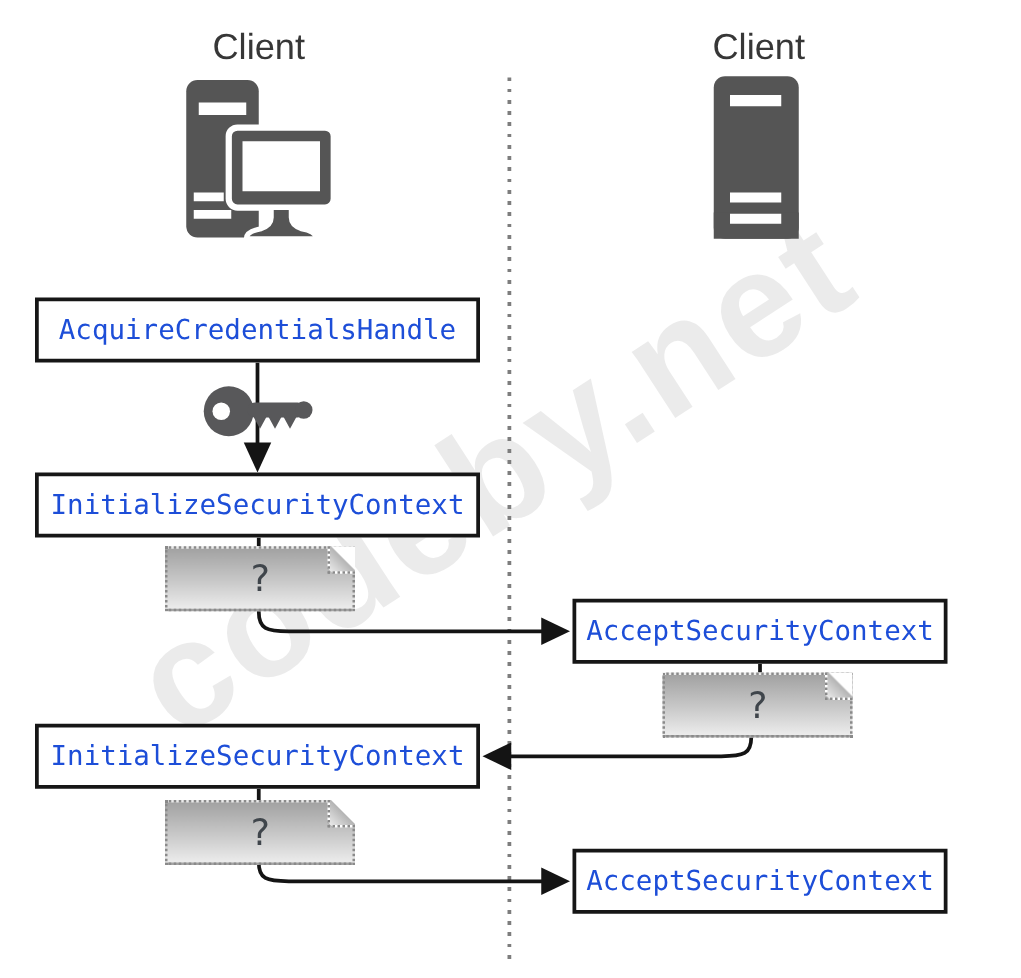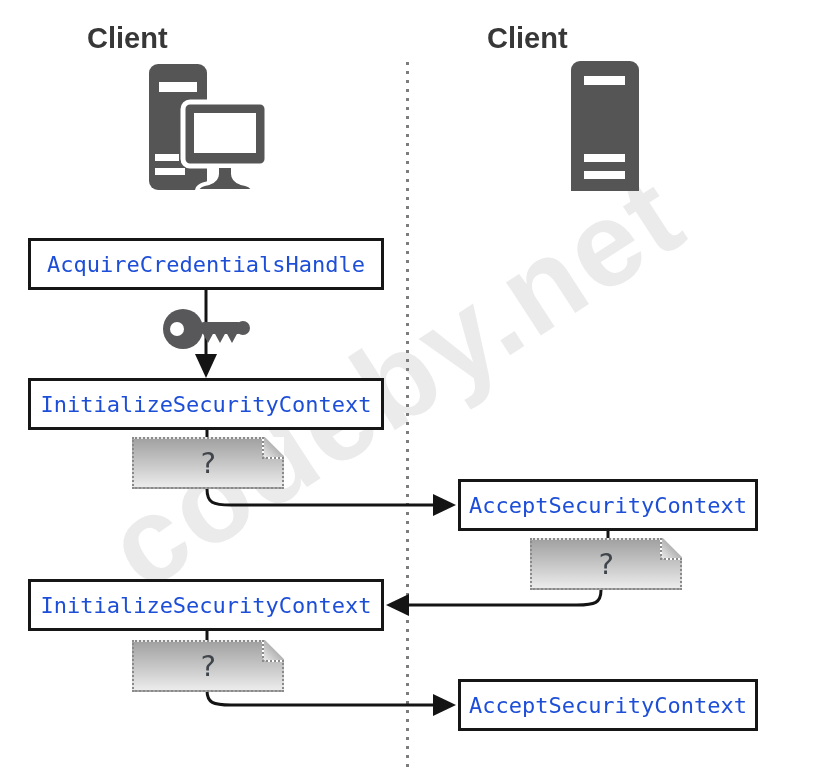--- a/index.html
+++ b/index.html
@@ -11,22 +11,22 @@
   
   .watermark { position:absolute; width:860px; height:170px; line-height:170px;
                text-align:center; font-weight:bold; font-size:120px;
                color:rgba(60,60,60,0.10); letter-spacing:3px;
                transform:rotate(-33deg); pointer-events:none; white-space:nowrap;
                font-family:"Liberation Sans", sans-serif; }
   .watermark.main { left:-35px; top:295px; }
   .watermark.frag { left:748px; top:425px; transform-origin:0 50%; }
 
   
-  .col-header { position:absolute; font-weight:bold; font-size:29px; color:#373737;
-                width:240px; text-align:left; }
+  .col-header { position:absolute; font-weight:normal; font-size:29px; color:#373737;
+                width:240px; text-align:center; }
   #client-header { left:87px; top:22px; }
   #server-header { left:487px; top:22px; }
 
   
   .divider { position:absolute; left:406px; top:62px; width:3px; height:708px;
              background:repeating-linear-gradient(to bottom, #7d7d7d 0 3px, transparent 3px 9px); }
 
   
   svg.connectors { position:absolute; left:0; top:0; }
 

